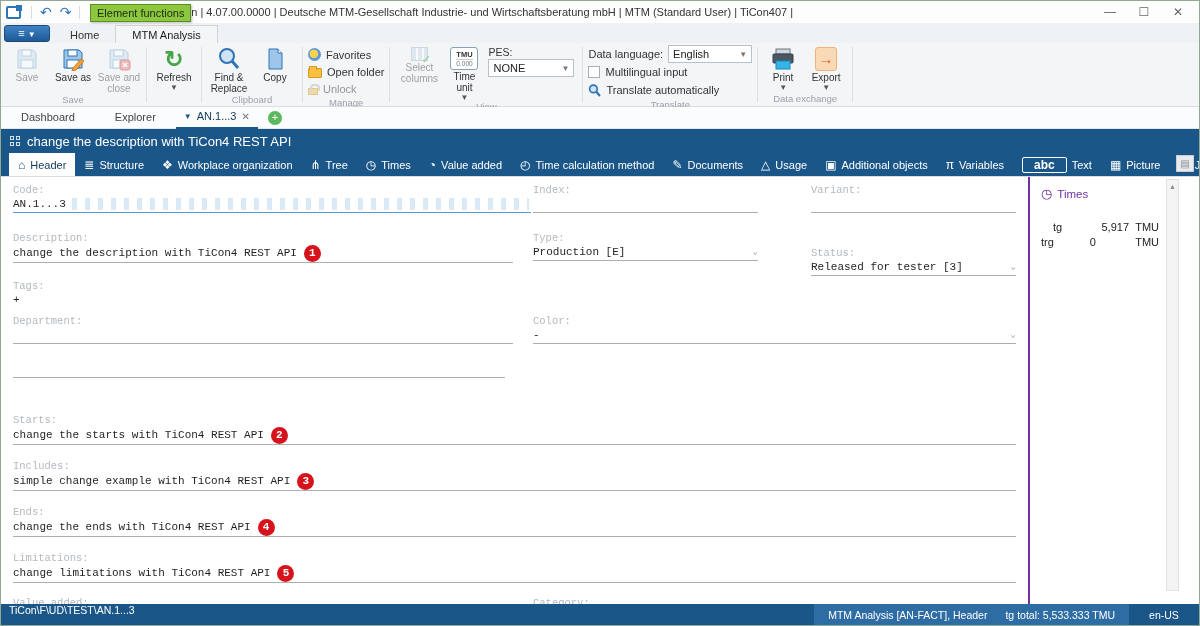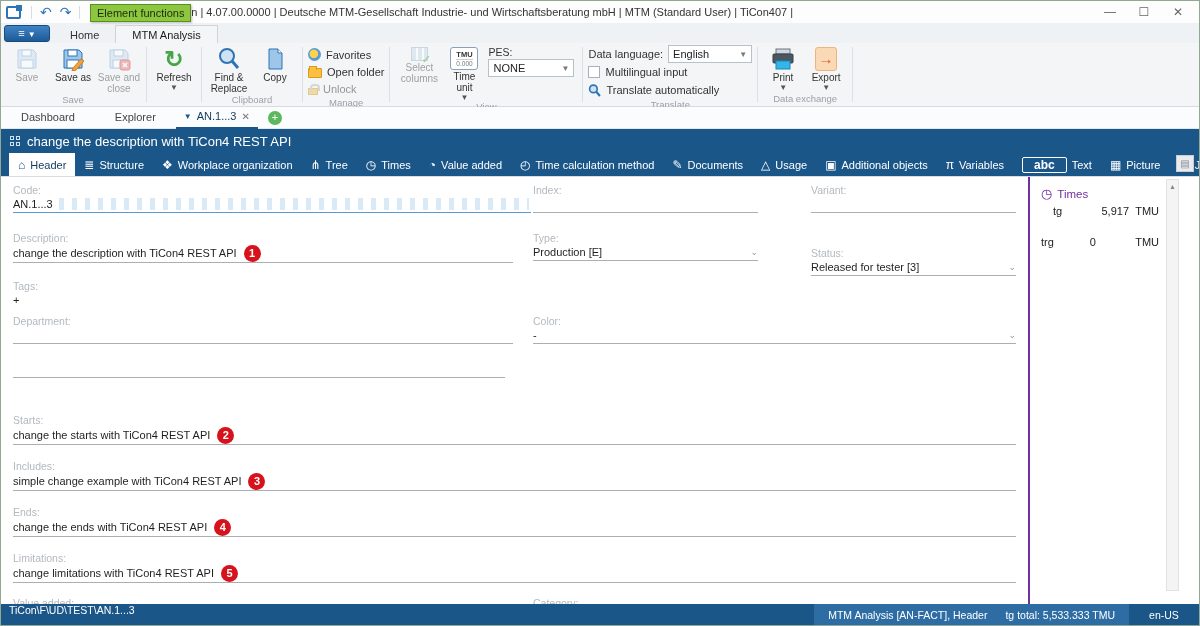--- a/index.html
+++ b/index.html
@@ -72,21 +72,21 @@
   .detail-tabs { position:absolute; top:152px; left:0; right:0; height:23px; background:#1b5688; display:flex; align-items:stretch; padding-left:8px; }
   .dtab { display:flex; align-items:center; gap:5px; padding:0 9px; font-size:11px; color:#fff; white-space:nowrap; }
   .dtab .ic { font-size:12px; line-height:12px; }
   .dtab.active { background:#fff; color:#123a5a; }
   .dtab.active .ic { color:#1b5688; }
   .ic-abc { font-size:6.5px; font-weight:bold; border:1px solid currentColor; border-radius:2px; padding:1px 11px; line-height:6px; letter-spacing:0; }
   .float-ic { position:absolute; right:5px; top:2px; width:18px; height:17px; background:#e9ebee; border:1px solid #c9ced3; color:#8a9099; font-size:10px; text-align:center; line-height:16px; }
 
   
   .main { position:absolute; top:175px; left:0; width:1200px; height:430px; background:#fff; overflow:hidden; border-top:1px solid #d8dbe0; }
-  .field { position:absolute; }
+  .field { position:absolute;font-family:Liberation Mono, monospace; }
   .flabel { font-size:10.5px; color:#b3b9bf; line-height:13px; }
   .fvalue { font-size:11px; color:#1f1f1f; line-height:15px; min-height:15px; display:flex; align-items:center; }
   .fvalue .chev { margin-left:auto; color:#999; font-size:9px; }
   .fline { border-bottom:1px solid #a9afb5; }
   .fline.blue { border-bottom:1px solid #5b9bd5; }
   .code-mask { flex:1; height:12px; margin:0 2px 1px 6px; background:repeating-linear-gradient(90deg,#d9e9f6 0 5px,transparent 5px 13px); }
   .badge { width:17px; height:17px; border-radius:50%; background:#d6131c; color:#fff; font-size:11px; font-weight:bold; text-align:center; line-height:17px; margin-left:7px; flex:0 0 auto; }
 
   
   .times-panel { position:absolute; left:1027px; top:0; width:153px; height:100%; background:#fff; border-left:2px solid #7030a0; }
@@ -502,21 +502,21 @@
     </div>
     <div class="field" style="left:532px; top:420px; width:225px;">
       <div class="flabel">Category:</div>
     </div>
 
     <div class="times-panel">
       <div class="tp-head">
           <span class="ic">◷</span>
           <span>Times</span>
         </div>
-      <div class="tp-row" style="top:28px;padding-left:12px;">
+      <div class="tp-row" style="top:44px;padding-left:12px;">
         <span class="tp-name">tg</span>
         <span class="tp-val">5,917</span>
         <span class="tp-unit">TMU</span>
       </div>
       <div class="tp-row" style="top:59px;gap:36px;">
         <span class="tp-name">trg</span>
         <span class="tp-val">0</span>
         <span class="tp-unit">TMU</span>
       </div>
       <div class="tp-scroll">

